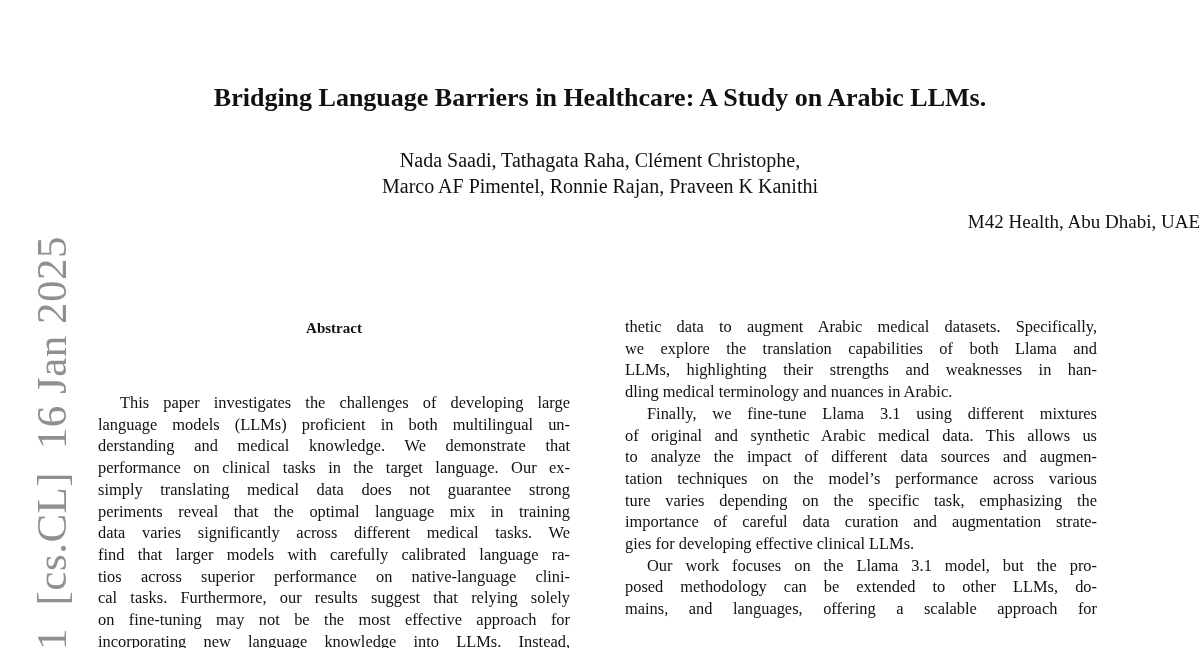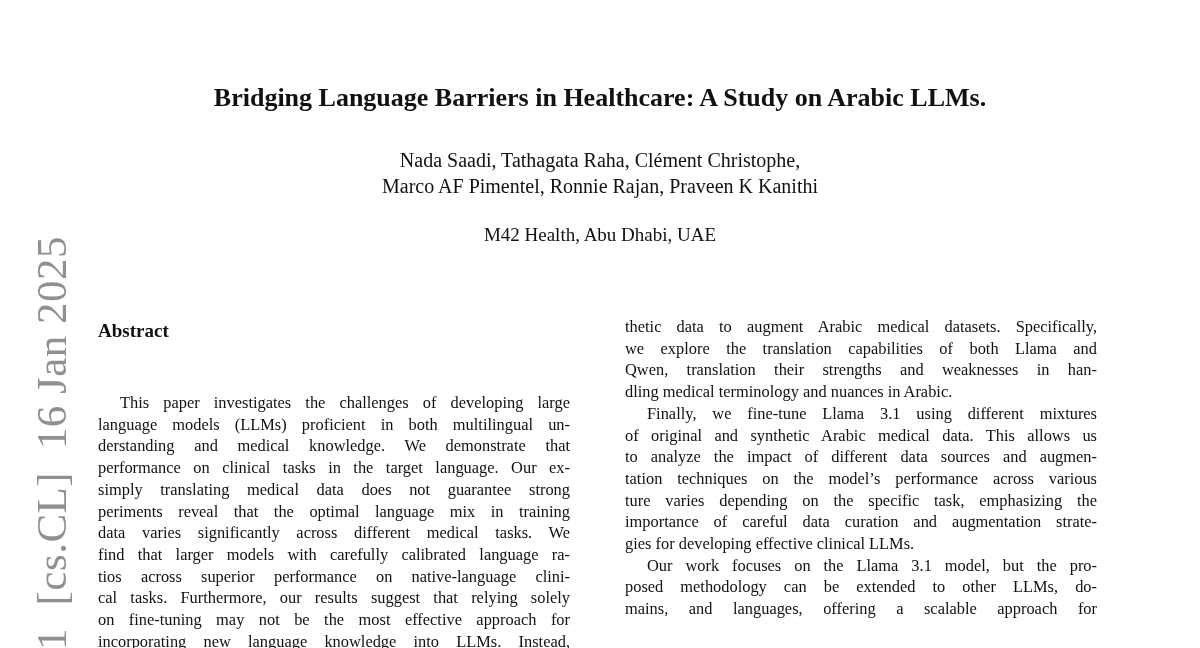--- a/index.html
+++ b/index.html
@@ -36,29 +36,29 @@
   .authors {
     position: absolute;
     left: 0; top: 147px; width: 1200px;
     text-align: center;
     font-size: 20px; font-weight: normal;
     line-height: 26px;
   }
   .affiliation {
     position: absolute;
     left: 0; top: 210px; width: 1200px;
-    text-align: center;
+    text-align: right;
     font-size: 19px;
     line-height: 24px;
-    margin-top: 13px;
   }
   .abstract-heading {
     position: absolute;
     left: 98px; top: 320px; width: 472px;
-    font-size: 19px; font-weight: bold;
+    text-align: center;
+    font-size: 15px; font-weight: bold;
   }
   .col {
     position: absolute;
     width: 472px;
     font-size: 16.4px;
     line-height: 21.7px;
   }
   .col-left  { left: 98px;  top: 392px; }
   .col-right { left: 625px; top: 316px; }
   .ln {
@@ -101,21 +101,21 @@
       <div class="ln">find that larger models with carefully calibrated language ra-</div>
       <div class="ln">tios across superior performance on native-language clini-</div>
       <div class="ln">cal tasks. Furthermore, our results suggest that relying solely</div>
       <div class="ln">on fine-tuning may not be the most effective approach for</div>
       <div class="ln">incorporating new language knowledge into LLMs. Instead,</div>
     </div>
 
   <div class="col col-right">
       <div class="ln">thetic data to augment Arabic medical datasets. Specifically,</div>
       <div class="ln">we explore the translation capabilities of both Llama and</div>
-      <div class="ln">Qwen, translation their strengths and weaknesses in han-</div>
+      <div class="ln">LLMs, highlighting their strengths and weaknesses in han-</div>
       <div class="ln end">dling medical terminology and nuances in Arabic.</div>
       <div class="ln indent">Finally, we fine-tune Llama 3.1 using different mixtures</div>
       <div class="ln">of original and synthetic Arabic medical data. This allows us</div>
       <div class="ln">to analyze the impact of different data sources and augmen-</div>
       <div class="ln">tation techniques on the model’s performance across various</div>
       <div class="ln">ture varies depending on the specific task, emphasizing the</div>
       <div class="ln">importance of careful data curation and augmentation strate-</div>
       <div class="ln end">gies for developing effective clinical LLMs.</div>
       <div class="ln indent">Our work focuses on the Llama 3.1 model, but the pro-</div>
       <div class="ln">posed methodology can be extended to other LLMs, do-</div>

